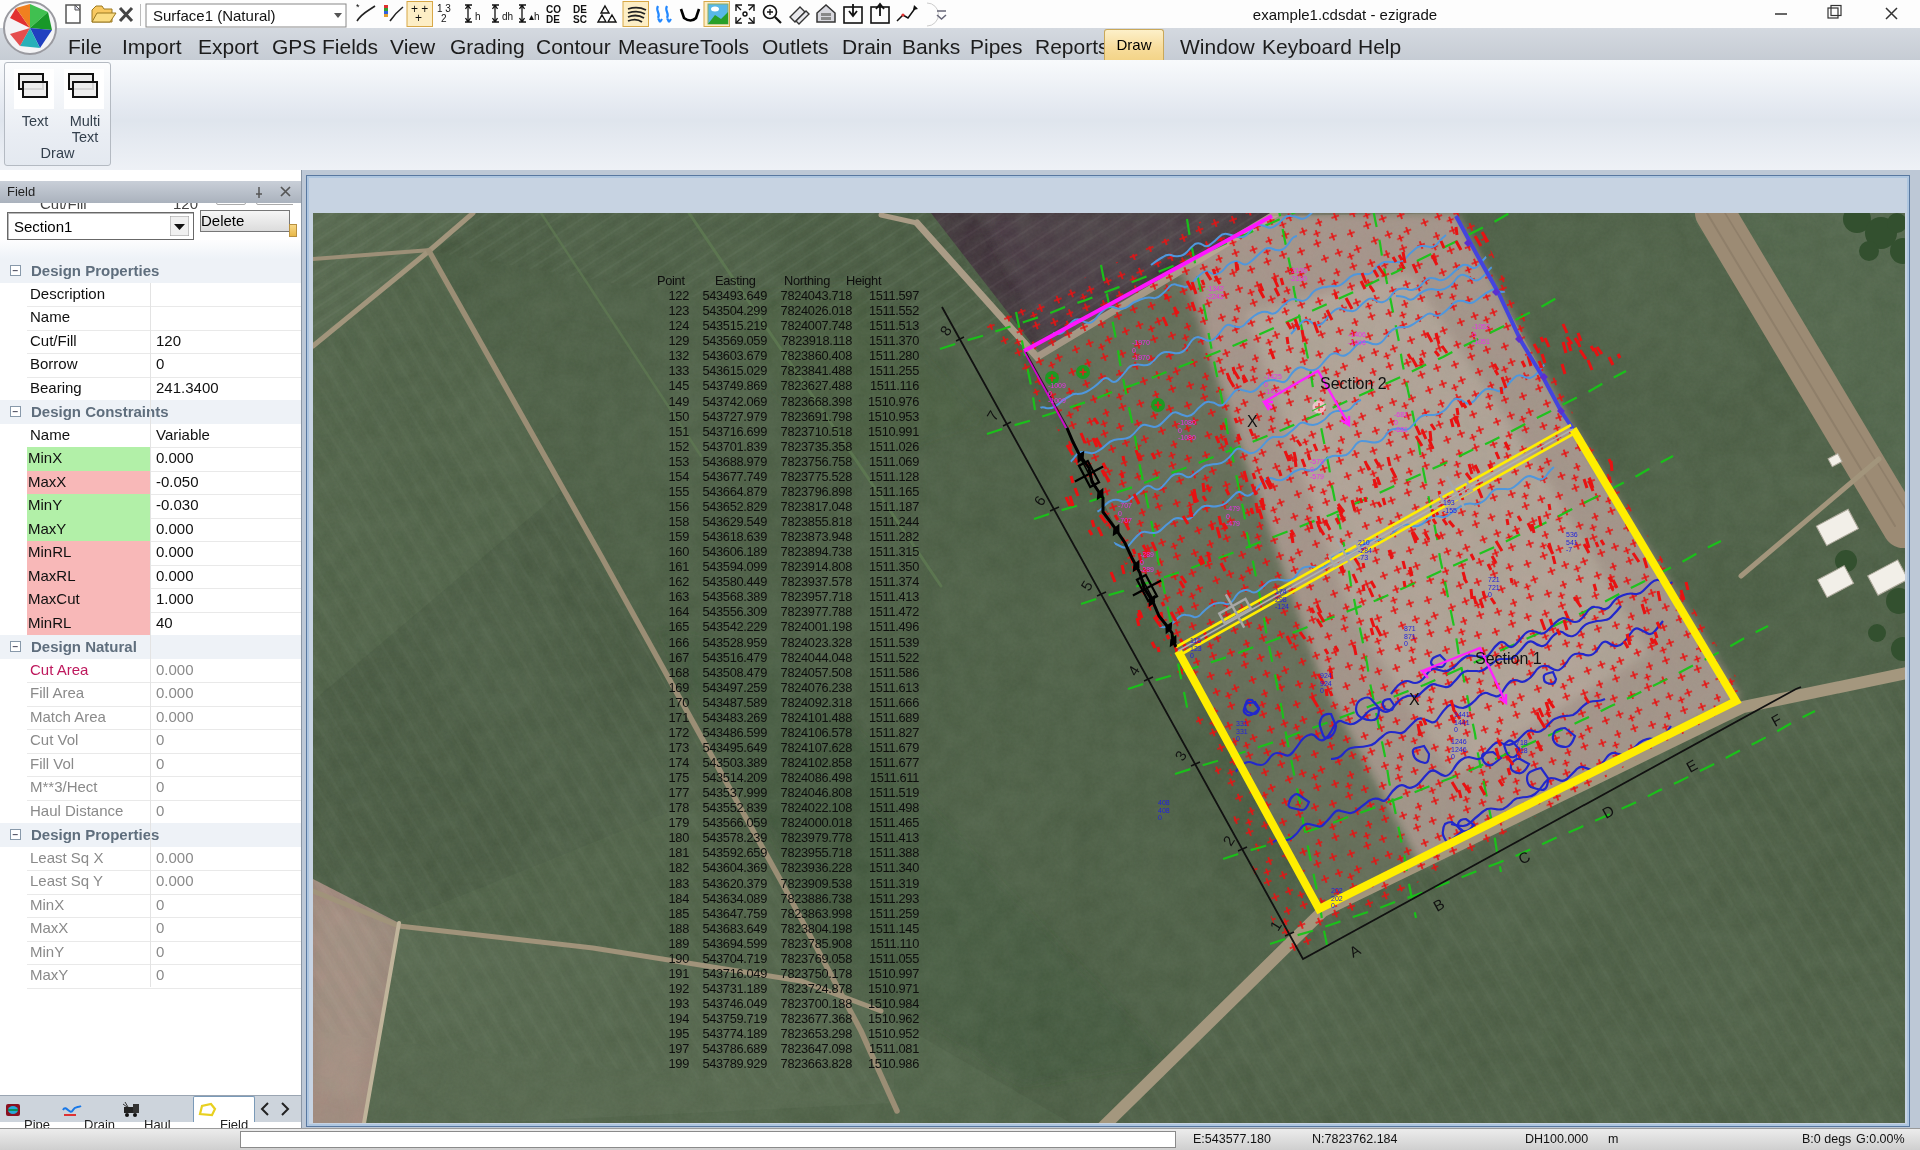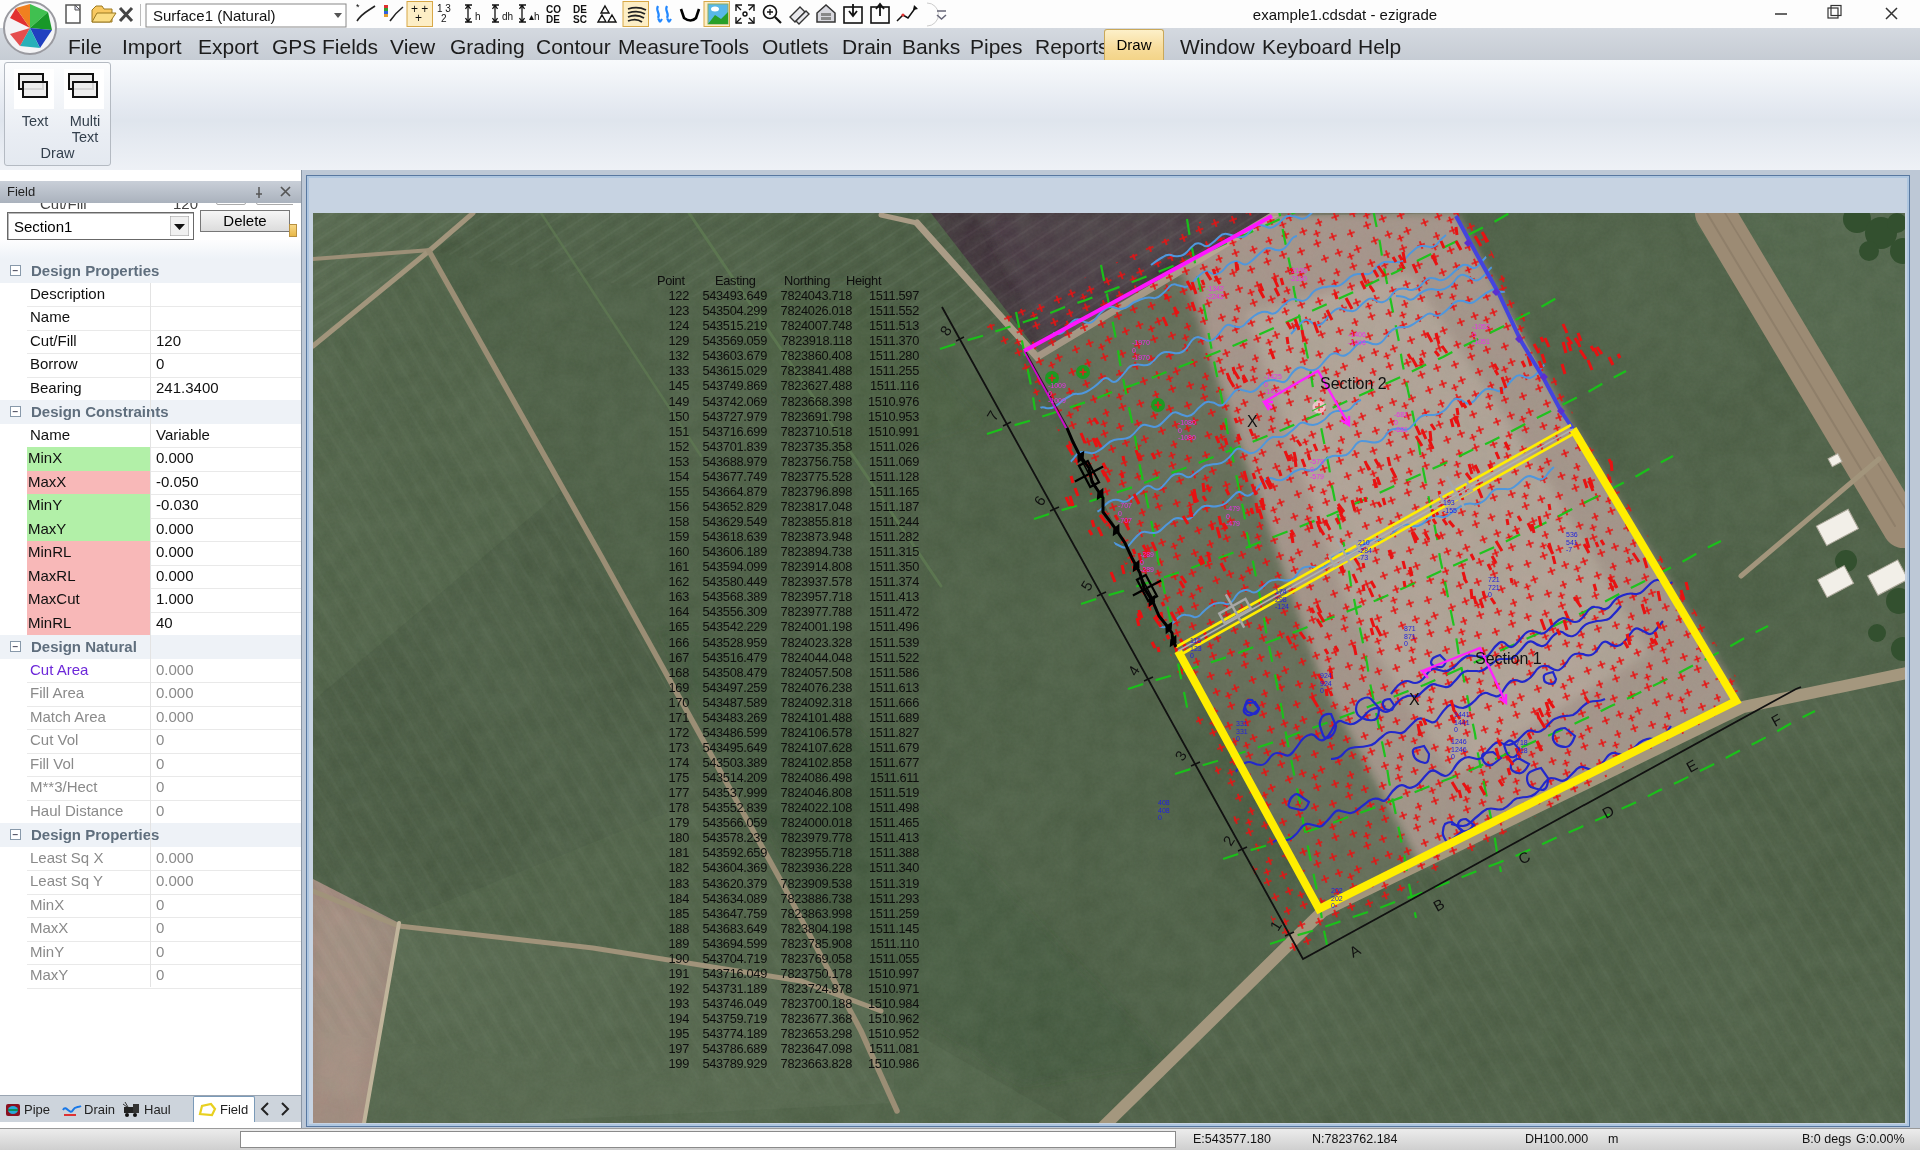--- a/index.html
+++ b/index.html
@@ -21,21 +21,21 @@
 .hrow span{position:absolute;left:31px}
 .hbox{position:absolute;left:10px;top:6px;width:11px;height:11px;border:1px solid #8899aa;background:#fff;font-size:10px;line-height:9px;text-align:center;color:#556}
 .prow{position:absolute;left:0;width:301px;height:23.5px;font-size:15px;color:#101010}
 .plab{position:absolute;left:30px;top:2px}
 .pval{position:absolute;left:156px;top:2px}
 .pcell{position:absolute;left:27px;top:0;width:123px;height:23.5px}
 .pcell span{position:absolute;left:1px;top:2px}
 .grid-line{position:absolute;left:27px;width:274px;border-top:1px solid #e9e9e9}
 .vline{position:absolute;left:150px;width:1px;background:#e3e3e3}
 #tabs{left:0;top:925px;width:301px;height:27px;background:#cdd4dc;border-top:1px solid #9aa5b2}
-.tab{position:absolute;top:1px;height:25px;font-size:13px;color:#222;padding-top:5px}
+.tab{position:absolute;top:1px;height:25px;font-size:13px;color:#222;padding-top:20px}
 #statusbar{left:0;top:1128px;width:1920px;height:22px;background:linear-gradient(#ececec,#cfcfcf);border-top:1px solid #9a9a9a;font-size:12.5px;color:#111}
 #statusbar span{position:absolute;top:3px}
 #sbox{left:240px;top:2px;width:936px;height:17px;background:#fff;border:1px solid #8a8a8a;position:absolute}
 #child{left:306px;top:175px;width:1604px;height:952px;border:1px solid #5878a0;background:#c7d3e2;box-shadow:0 0 0 2px #aec6e0 inset}
 #ctitle{left:1px;top:1px;width:1602px;height:36px;background:linear-gradient(#d8e3f2,#b9cbe2);font-size:14px;color:#111}
 #cmap{left:6px;top:37px;width:1592px;height:910px;background:#50704a}
 .cbtn{position:absolute;top:12px;width:26px;height:21px;border:1px solid #7a8798;border-radius:3px;background:linear-gradient(#fdfefe,#d7dee8);color:#222;text-align:center;font-size:12px;line-height:19px}
 svg text{font-family:"Liberation Sans",sans-serif}
 </style></head><body>
 <div class="abs" id="titlebar"></div>
@@ -172,21 +172,21 @@
     <div class="abs" style="left:8px;top:33px;width:285px;height:9px;overflow:hidden;color:#444;font-size:15px">
       <div style="position:absolute;top:-8px;left:32px">Cut/Fill</div>
       <div style="position:absolute;top:-8px;left:165px">120</div>
       <div style="position:absolute;top:-6px;left:208px;width:30px;height:8px;border:1px solid #aaa;border-radius:2px"></div>
       <div style="position:absolute;top:-6px;left:248px;width:45px;height:8px;border:1px solid #aaa;border-radius:2px"></div>
     </div>
     <div class="abs" style="left:7px;top:42px;width:187px;height:28px;border:1px solid #686868;box-shadow:1px 1px 0 #b8b8b8 inset;background:#fff;font-size:15px;padding:5px 16px 0 6px">Section1<svg class="abs" style="right:4px;top:3px" width="19" height="20">
         <rect x="0" y="0" width="19" height="20" fill="#f0f0f0" stroke="#999"></rect>
         <path d="M4 8 h11 l-5.5 6 Z" fill="#111"></path>
       </svg></div>
-    <div class="abs" style="left:200px;top:40px;width:90px;height:22px;background:linear-gradient(#f6f6f6,#dcdcdc);border:1px solid #777;text-align:center;font-size:15px;padding-top:1px">Delete</div>
+    <div class="abs" style="left:200px;top:40px;width:90px;height:22px;background:linear-gradient(#f6f6f6,#dcdcdc);border:1px solid #777;font-size:15px;padding-top:1px">Delete</div>
     <div class="abs" style="left:289px;top:54px;width:8px;height:13px;background:linear-gradient(#f8d888,#e8b848);border:1px solid #b89040"></div>
     <div class="abs" style="left:0;top:70px;width:301px;height:26px;background:linear-gradient(#fdfdfe,#e8eef5)"></div>
     <div class="abs" id="pgrid">
       <div class="hrow" style="top:0.0px">
         <div class="hbox">−</div>
         <span>Design Properties</span>
       </div>
       <div class="prow" style="top:23.5px">
         <div class="plab" style="color:#101010">Description</div>
         <div class="pval" style="color:#101010"></div>
@@ -275,21 +275,21 @@
           <span>MinRL</span>
         </div>
         <div class="pval" style="color:#101010">40</div>
         <div class="grid-line" style="top:23.5px"></div>
       </div>
       <div class="hrow" style="top:376.0px">
         <div class="hbox">−</div>
         <span>Design Natural</span>
       </div>
       <div class="prow" style="top:399.5px">
-        <div class="plab" style="color:#6d28d9">Cut Area</div>
+        <div class="plab" style="color:#be185d">Cut Area</div>
         <div class="pval" style="color:#8a8a8a">0.000</div>
         <div class="grid-line" style="top:23.5px"></div>
       </div>
       <div class="prow" style="top:423.0px">
         <div class="plab" style="color:#8a8a8a">Fill Area</div>
         <div class="pval" style="color:#8a8a8a">0.000</div>
         <div class="grid-line" style="top:23.5px"></div>
       </div>
       <div class="prow" style="top:446.5px">
         <div class="plab" style="color:#8a8a8a">Match Area</div>

